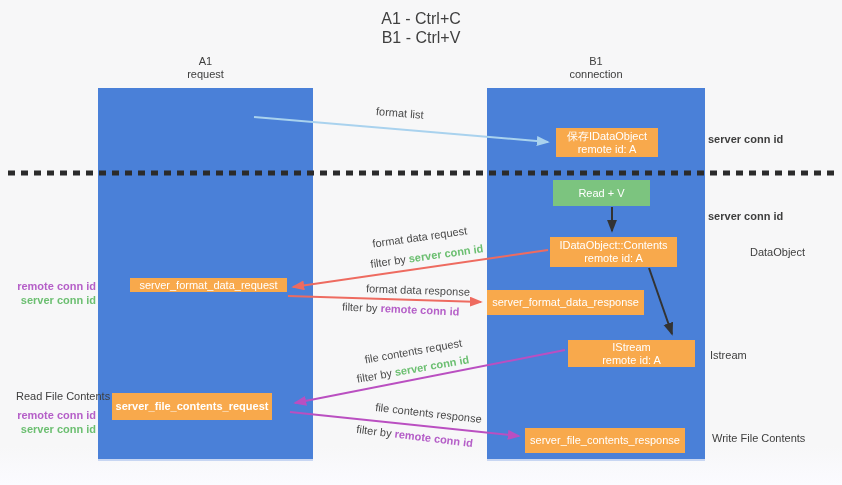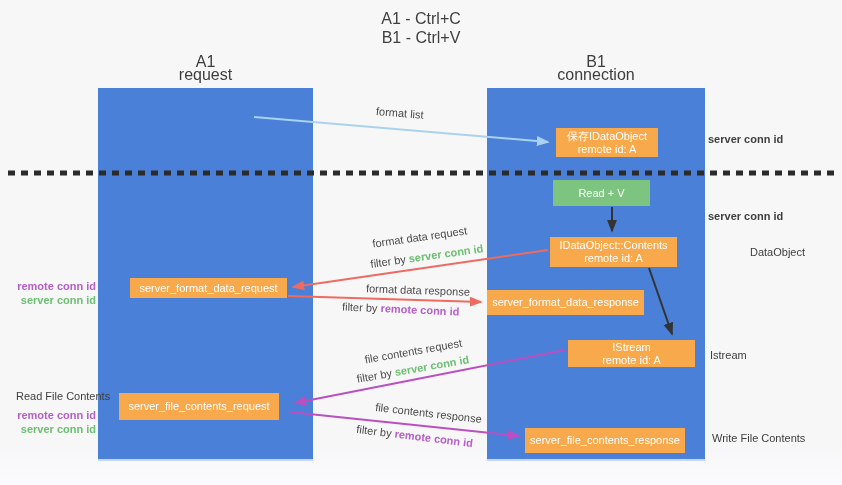--- a/index.html
+++ b/index.html
@@ -6,21 +6,21 @@
   body { font-family: "Liberation Sans", sans-serif; background:#f7f7f8; }
   .canvas { position:relative; width:842px; height:485px; overflow:hidden;
             background:linear-gradient(#f7f7f8 92%, #fbfbff 100%); }
 
   .lane { position:absolute; top:88px; height:371px; background:var(--lane-blue);
           border-bottom:2px solid #c8d6f2; }
   .lane.left  { left:98px;  width:215px; }
   .lane.right { left:487px; width:218px; }
 
   .lane-header { position:absolute; top:55px; text-align:center; color:#3d3d3d;
-                 font-size:16px; line-height:13px; }
+                 font-size:11px; line-height:13px; }
 
   .title { position:absolute; left:0; top:9px; width:842px;
            display:flex; justify-content:center; }
   .title-inner { text-align:center; font-size:16px; line-height:19px; color:#3f3f3f; }
 
   .box { position:absolute; display:flex; flex-direction:column; align-items:center;
          justify-content:center; color:#ffffff; font-size:11px; line-height:13px;
          text-align:center; white-space:nowrap; z-index:2; }
   .box.green  { background:var(--box-green); }
   .box.orange { background:var(--box-orange); }
@@ -77,34 +77,34 @@
 
   <div class="box green" style="left:553px; top:180px; width:97px; height:26px;">
     <div>Read + V</div>
   </div>
 
   <div class="box orange" style="left:550px; top:237px; width:127px; height:30px;">
     <div>IDataObject::Contents</div>
     <div>remote id: A</div>
   </div>
 
-  <div class="box orange" style="left:130px; top:278px; width:157px; height:20px;">
+  <div class="box orange" style="left:130px; top:278px; width:157px; height:14px;">
     <div>server_format_data_request</div>
   </div>
 
   <div class="box orange" style="left:487px; top:290px; width:157px; height:25px;">
     <div>server_format_data_response</div>
   </div>
 
   <div class="box orange" style="left:568px; top:340px; width:127px; height:27px;">
     <div>IStream</div>
     <div>remote id: A</div>
   </div>
 
-  <div class="box orange" style="left:119px; top:393px; width:160px; height:27px;">
+  <div class="box orange" style="left:112px; top:393px; width:160px; height:27px;font-weight:bold;">
     <div>server_file_contents_request</div>
   </div>
 
   <div class="box orange" style="left:525px; top:428px; width:160px; height:25px;">
     <div>server_file_contents_response</div>
   </div>
 
   <svg class="wires" width="842" height="485" viewBox="0 0 842 485">
     <defs>
       <marker id="m-blue" markerWidth="7" markerHeight="6" refX="5.6" refY="2.5" orient="auto" markerUnits="strokeWidth">

